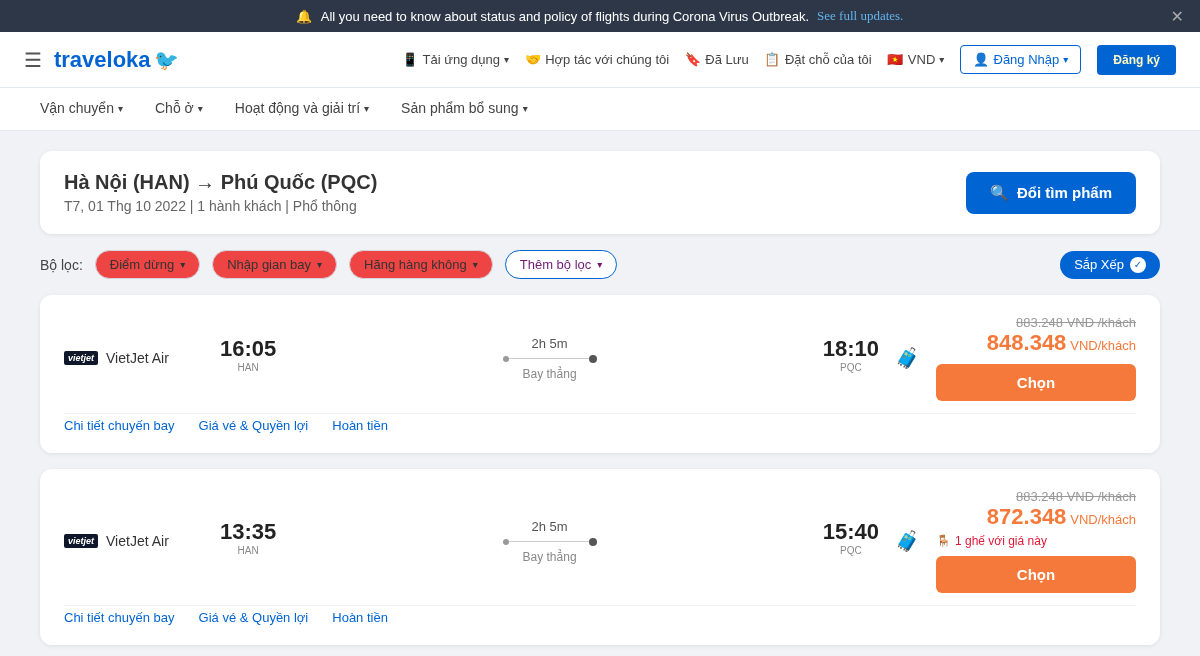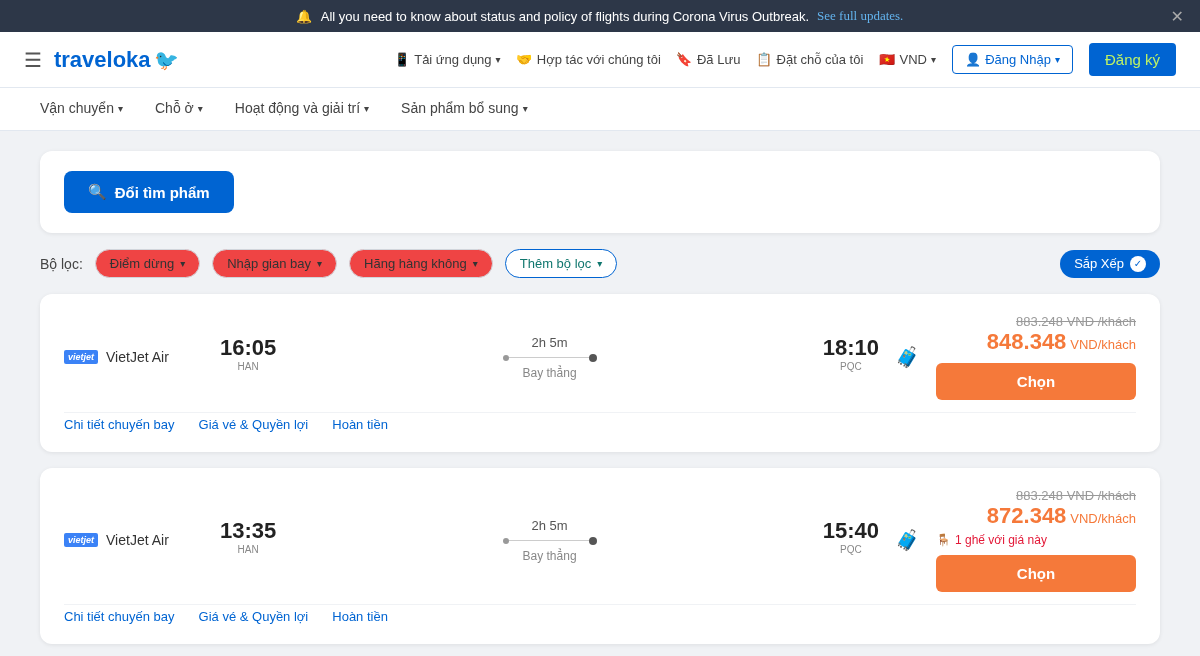--- a/index.html
+++ b/index.html
@@ -61,26 +61,26 @@
       display: flex;
       align-items: center;
       gap: 4px;
       color: #444;
       font-size: 13px;
       cursor: pointer;
       white-space: nowrap;
     }
     .btn-register {
       background: #0064d2;
-      color: #bef264;
+      color: #fef9c3;
       border: none;
       padding: 8px 16px;
       border-radius: 4px;
-      font-size: 15px;
-      font-weight: 400;
+      font-size: 12px;
+      font-weight: 700;
       cursor: pointer;
     }
     .btn-login {
       display: flex;
       align-items: center;
       gap: 4px;
       background: none;
       border: 1px solid #0064d2;
       color: #0064d2;
       padding: 6px 12px;
@@ -155,21 +155,21 @@
       border: 1px solid #d1d5db;
       border-radius: 20px;
       padding: 6px 14px;
       font-size: 13px;
       color: #333;
       cursor: pointer;
     }
     .filter-btn-special {
       background: #fff;
       border: 1px solid #0064d2;
-      color: #0f766e;
+      color: #701a75;
       justify-content: space-between;
     }
     .sort-btn {
       margin-left: auto;
       display: flex;
       align-items: center;
       gap: 6px;
       background: #0064d2;
       border: none;
       border-radius: 20px;
@@ -192,21 +192,21 @@
       align-items: center;
       gap: 16px;
     }
     .airline-logo {
       display: flex;
       align-items: center;
       gap: 8px;
       min-width: 140px;
     }
     .vietjet-logo {
-      background: #3b82f6;
+      background: #0f172a;
       color: #fff;
       font-size: 9px;
       font-weight: 900;
       padding: 2px 4px;
       border-radius: 2px;
       font-style: italic;
     }
     .airline-name { font-size: 14px; color: #333; }
     .flight-time {
       display: flex;
@@ -332,20 +332,24 @@
   </div>
   <div class="nav-item">
     <span>Sản phẩm bổ sung</span>
     <span class="chevron">▾</span>
   </div>
 </div>
 
 <div class="main">
 
   <div class="search-summary">
+    <div class="search-info">
+      <h2>Hà Nội (HAN) → Phú Quốc (PQC)</h2>
+      <p>T7, 01 Thg 10 2022  |  1 hành khách  |  Phổ thông</p>
+    </div>
     <button class="btn-search">
       <span>🔍</span>
       <span>Đổi tìm phẩm</span>
     </button>
   </div>
 
   <div class="filter-bar">
     <span class="filter-label">Bộ lọc:</span>
     <button class="filter-btn">
       <span>Điểm dừng</span>

